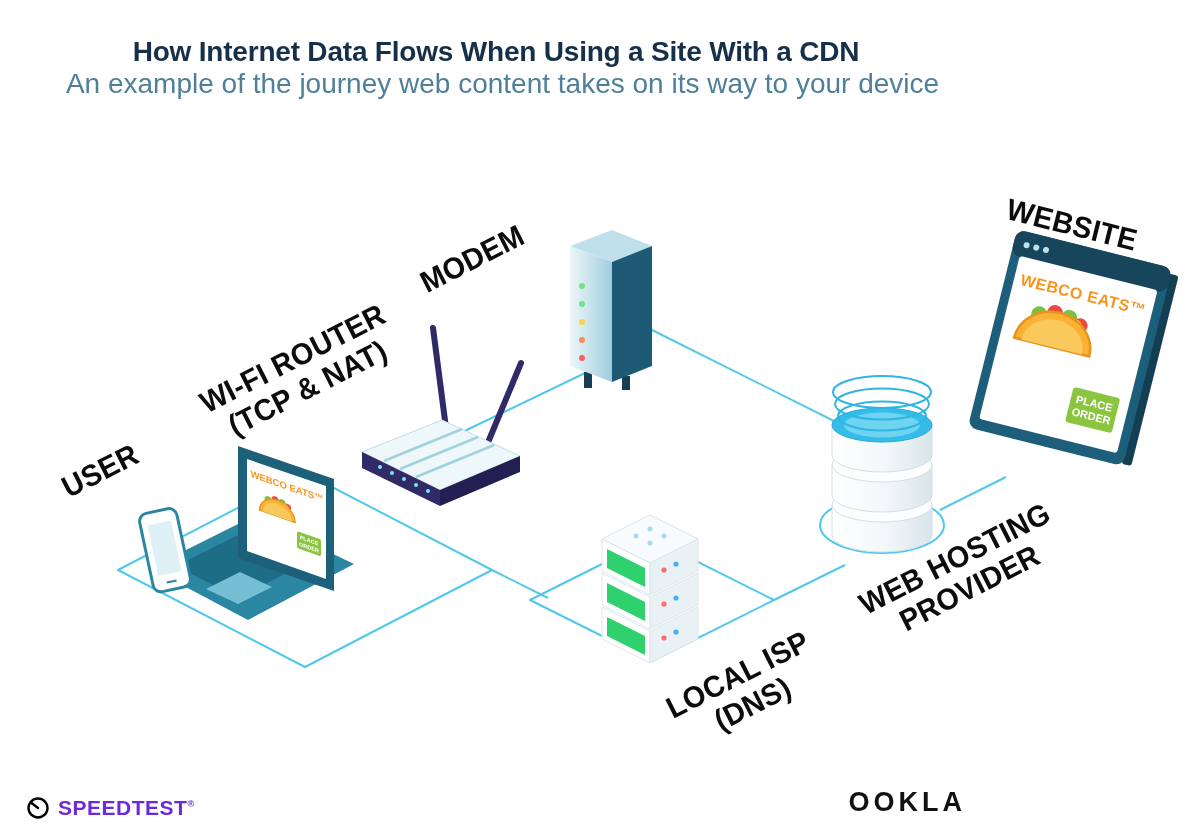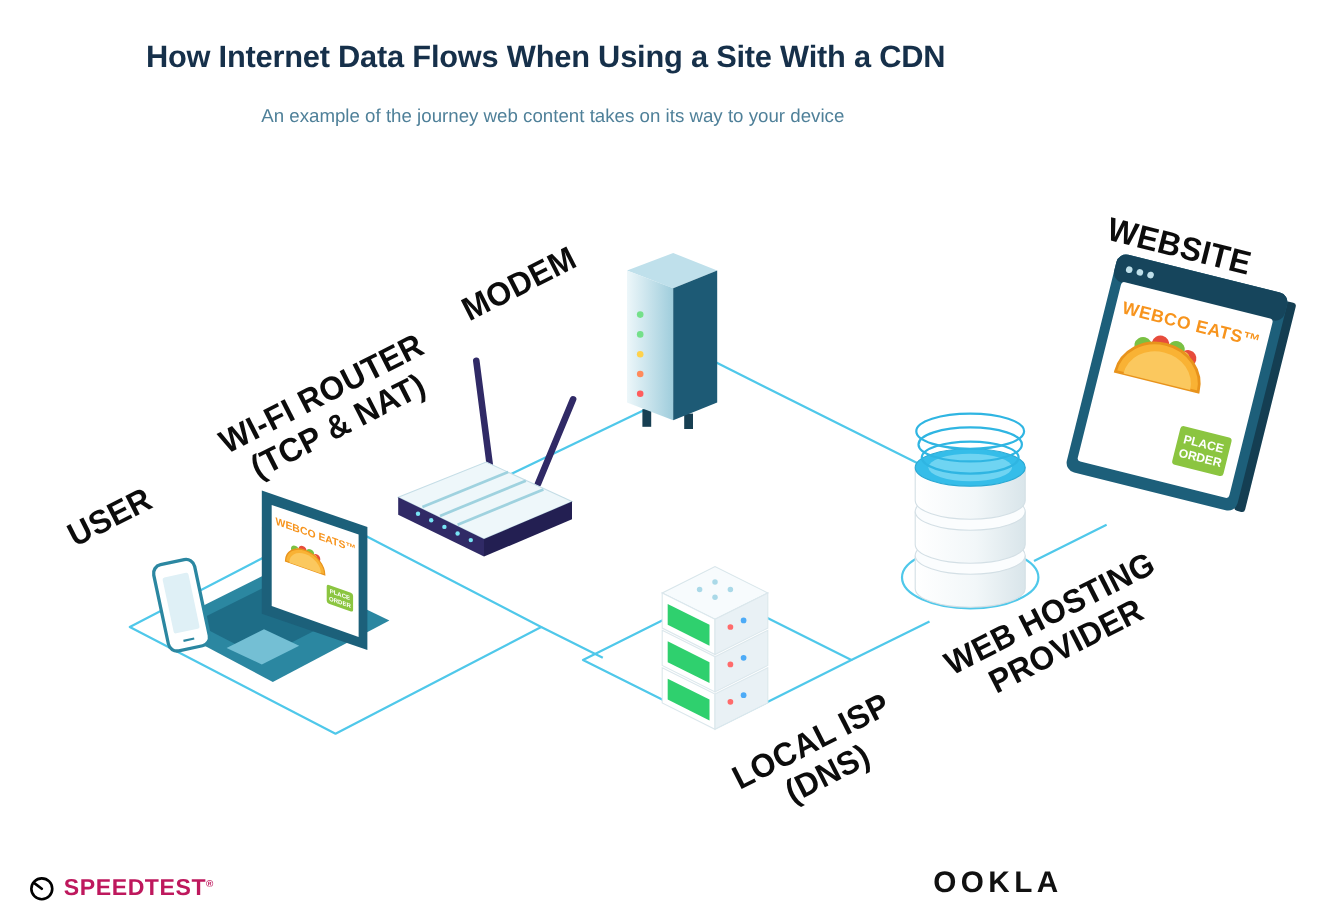--- a/index.html
+++ b/index.html
@@ -6,37 +6,37 @@
     margin: 0; padding: 0;
     width: 1200px; height: 836px;
     background: #ffffff;
     font-family: "Liberation Sans", sans-serif;
     overflow: hidden;
   }
   .canvas { position: absolute; inset: 0; width: 992px; height: 836px; }
 
   .header { position: absolute; top: 36px; left: 0; width: 100%; text-align: center; }
   .title { font-size: 28px; font-weight: 700; color: #16304a; letter-spacing: -0.2px; }
-  .subtitle { margin-top: 28px; font-size: 17px; font-weight: 400; color: #4f8099; padding-left: 13px; }
+  .subtitle { margin-top: 0; font-size: 28px; font-weight: 400; color: #4f8099; padding-left: 13px; }
 
   .scene { position: absolute; top: 0; left: 0; }
   .scene text { font-family: "Liberation Sans", sans-serif; }
 
   .node-label {
     position: absolute;
     font-weight: 700; color: #0c0c0c;
     font-size: 30px; line-height: 1.1;
     text-align: center; letter-spacing: 0.3px;
     white-space: nowrap;
   }
   .rot-left  { transform: rotate(-27deg) scaleX(0.96); }
   .rot-right { transform: rotate(14deg)  scaleX(0.96); }
 
   .footer-left  { position: absolute; left: 26px; bottom: 16px; display: flex; align-items: center; gap: 8px; }
-  .speedtest-text { font-size: 21px; font-weight: 700; letter-spacing: 0.5px; color: #be185d; }
+  .speedtest-text { font-size: 21px; font-weight: 700; letter-spacing: 0.5px; color: #6d28d9; }
   .mark { font-size: 9px; vertical-align: super; }
   .footer-right { position: absolute; right: 26px; bottom: 18px; font-size: 27px; font-weight: 600; letter-spacing: 4px; color: #111; }
 </style>
 </head>
 <body>
 
 <div class="canvas">
 
   <div class="header">
     <div class="title">How Internet Data Flows When Using a Site With a CDN</div>

